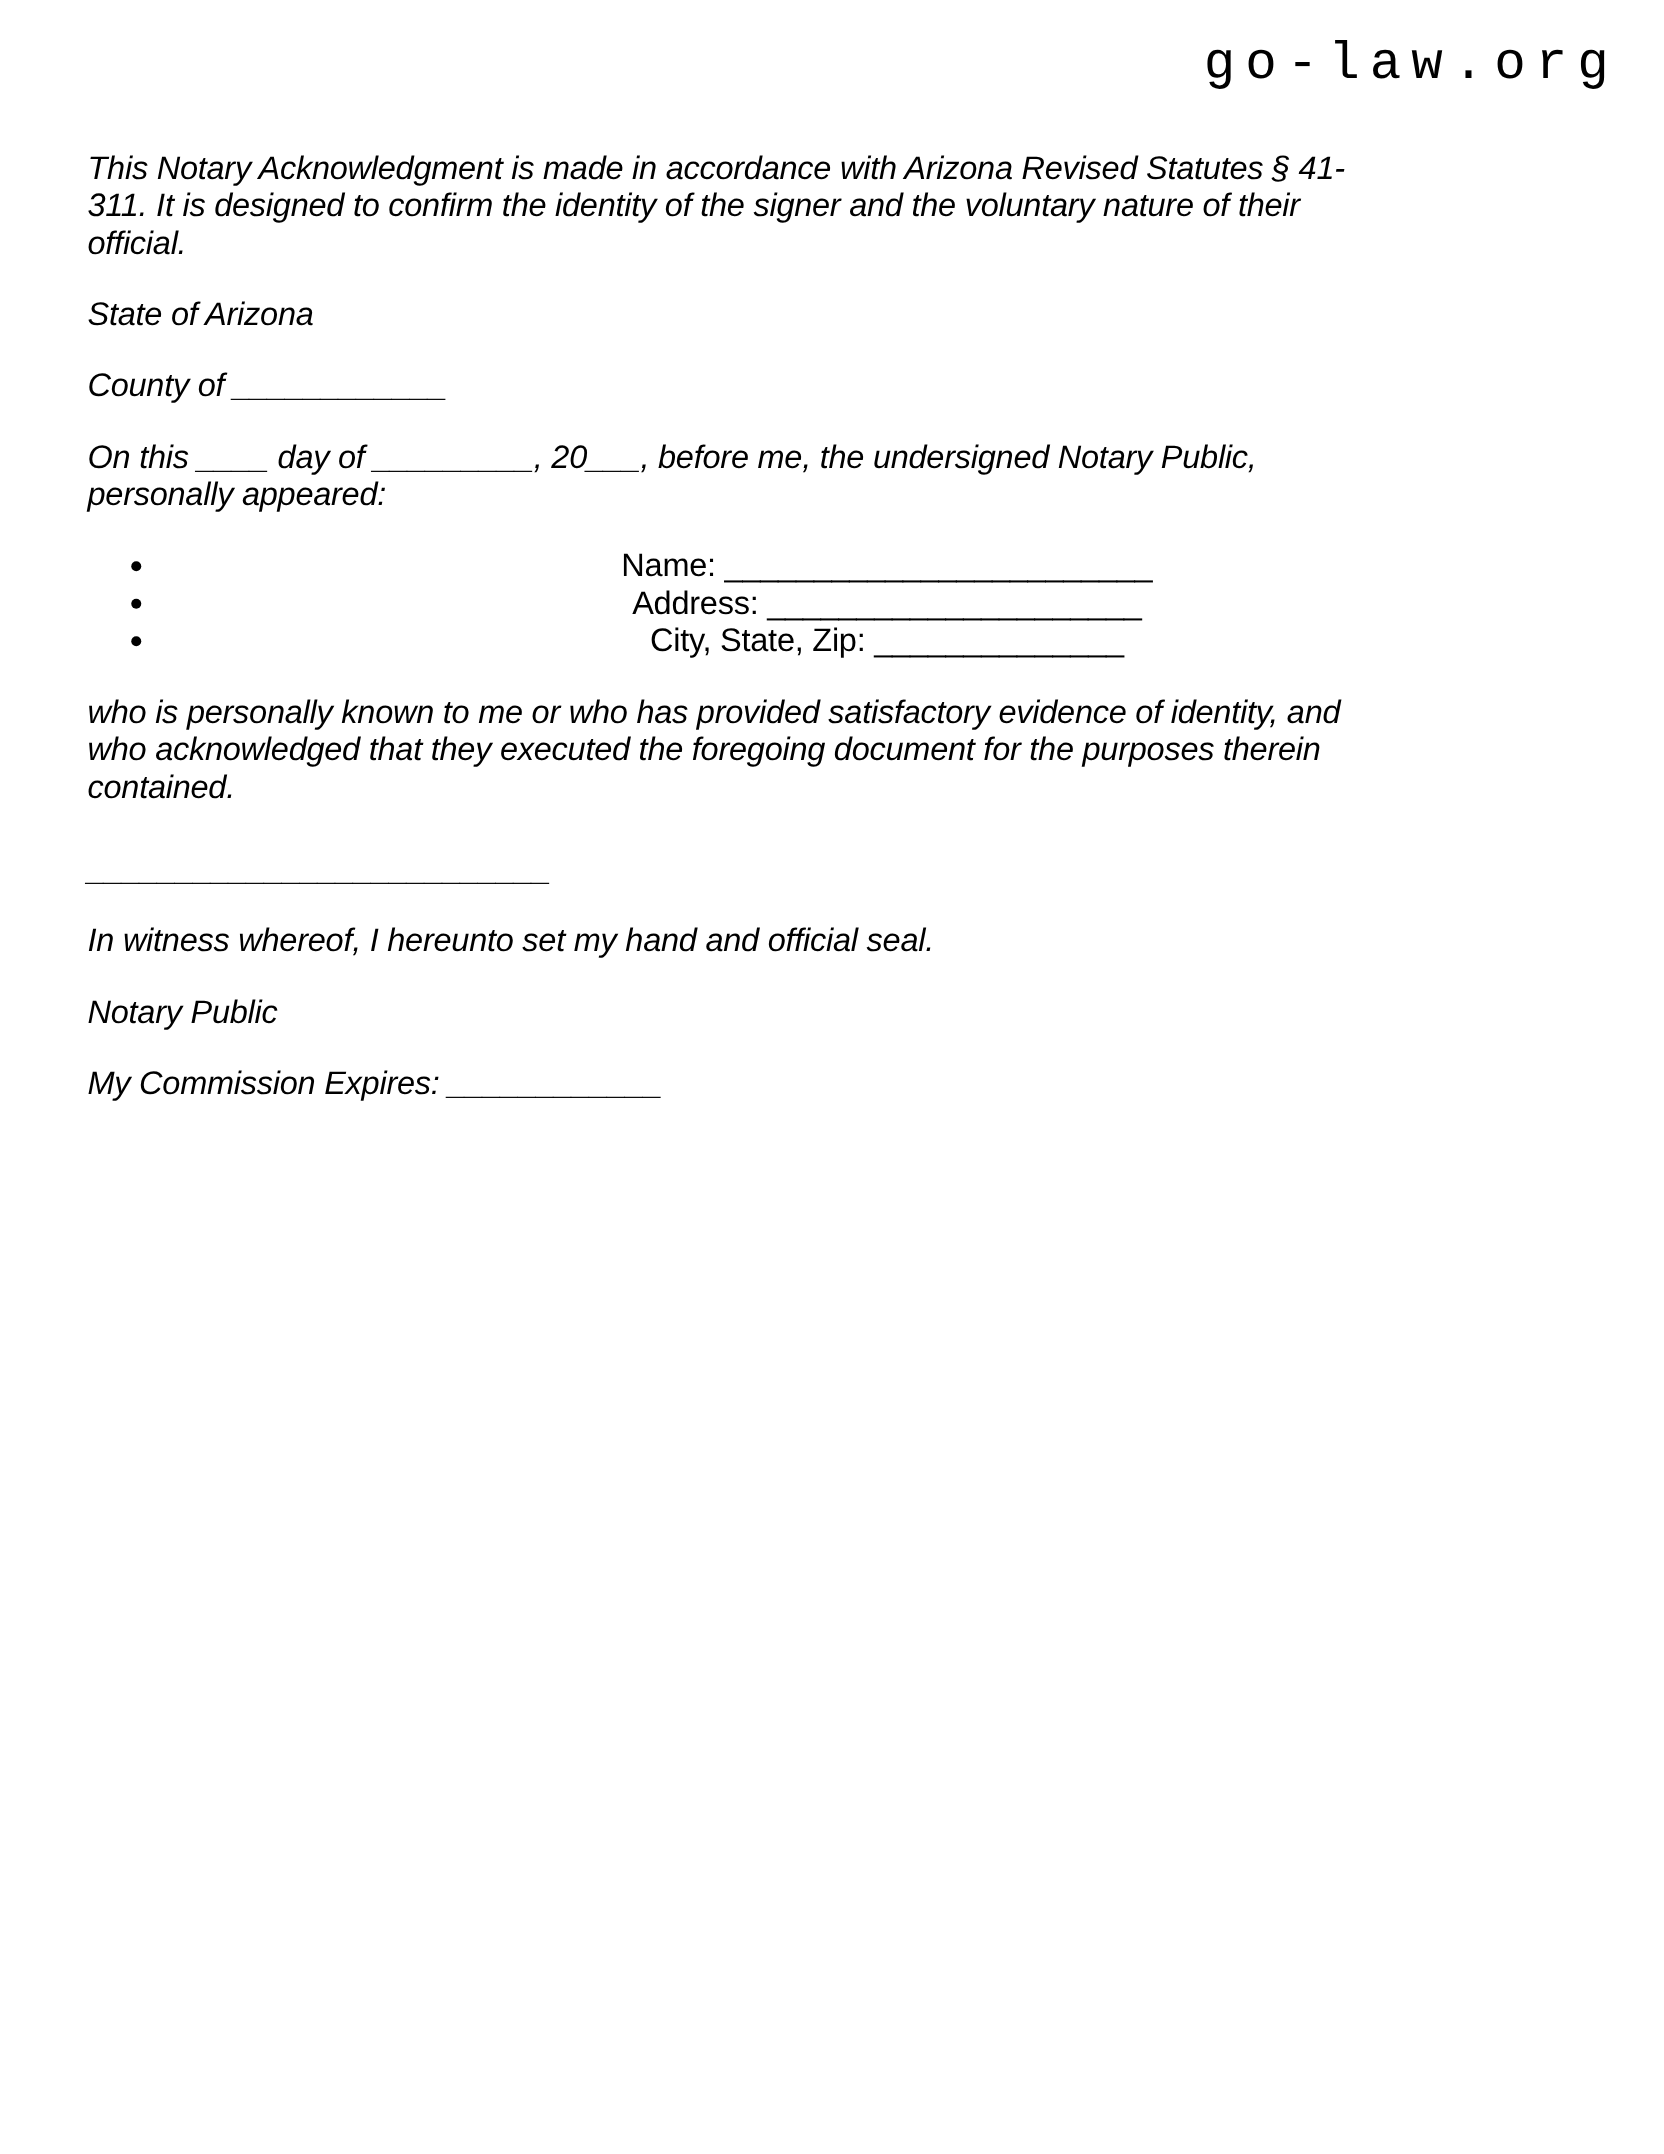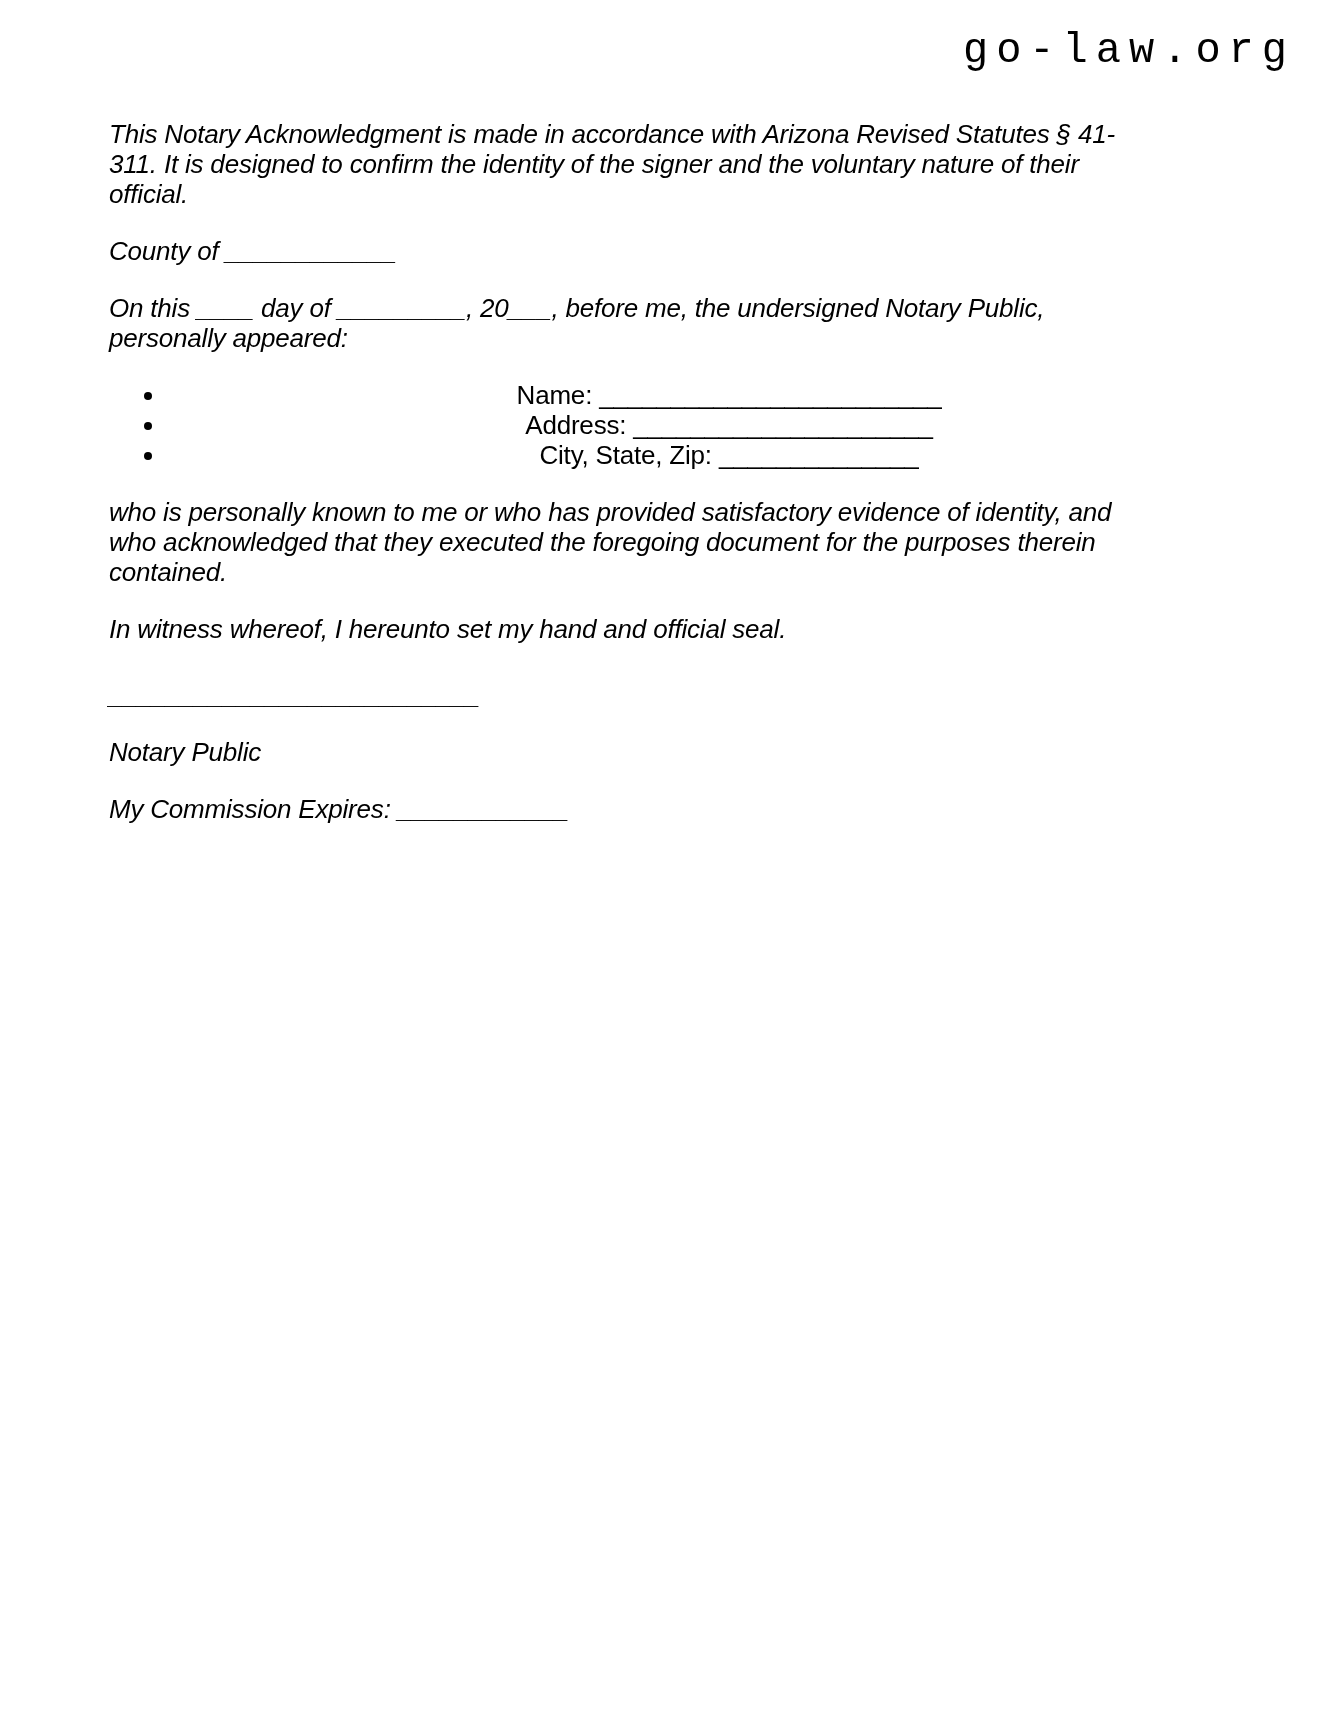--- a/index.html
+++ b/index.html
@@ -11,21 +11,21 @@
     width: 1331px;
     height: 1723px;
     font-family: "Liberation Sans", sans-serif;
     color: #000000;
     overflow: hidden;
   }
   .page {
     box-sizing: border-box;
     width: 1331px;
     height: 1723px;
-    padding: 26px 44px 0 109px;
+    padding: 26px 44px 0 70px;
     background: #ffffff;
   }
   .logo {
     text-align: right;
     font-family: "Liberation Mono", "DejaVu Sans Mono", monospace;
     font-weight: 400;
     font-size: 42px;
     letter-spacing: 8px;
     margin-right: -8px;
     line-height: 1.2;
@@ -74,41 +74,42 @@
 
   <div class="logo">go-law.org</div>
 
 
   <div class="para first">
     <div>This Notary Acknowledgment is made in accordance with Arizona Revised Statutes § 41-</div>
     <div>311. It is designed to confirm the identity of the signer and the voluntary nature of their</div>
     <div>official.</div>
   </div>
 
+  <div class="para">State of Arizona</div>
 
   <div class="para">County of ____________</div>
 
   <div class="para">
     <div>On this ____ day of _________, 20___, before me, the undersigned Notary Public,</div>
     <div>personally appeared:</div>
   </div>
 
   <ul class="signer-list">
     <li>Name: ________________________</li>
     <li>Address: _____________________</li>
     <li>City, State, Zip: ______________</li>
   </ul>
 
   <div class="para">
     <div>who is personally known to me or who has provided satisfactory evidence of identity, and</div>
     <div>who acknowledged that they executed the foregoing document for the purposes therein</div>
     <div>contained.</div>
   </div>
 
+  <div class="para sig-line">__________________________</div>
+
   <div class="para">In witness whereof, I hereunto set my hand and official seal.</div>
-
-  <div class="para sig-line">__________________________</div>
 
   <div class="para">Notary Public</div>
 
   <div class="para">My Commission Expires: ____________</div>
 
 </div>
 
 </body></html>

